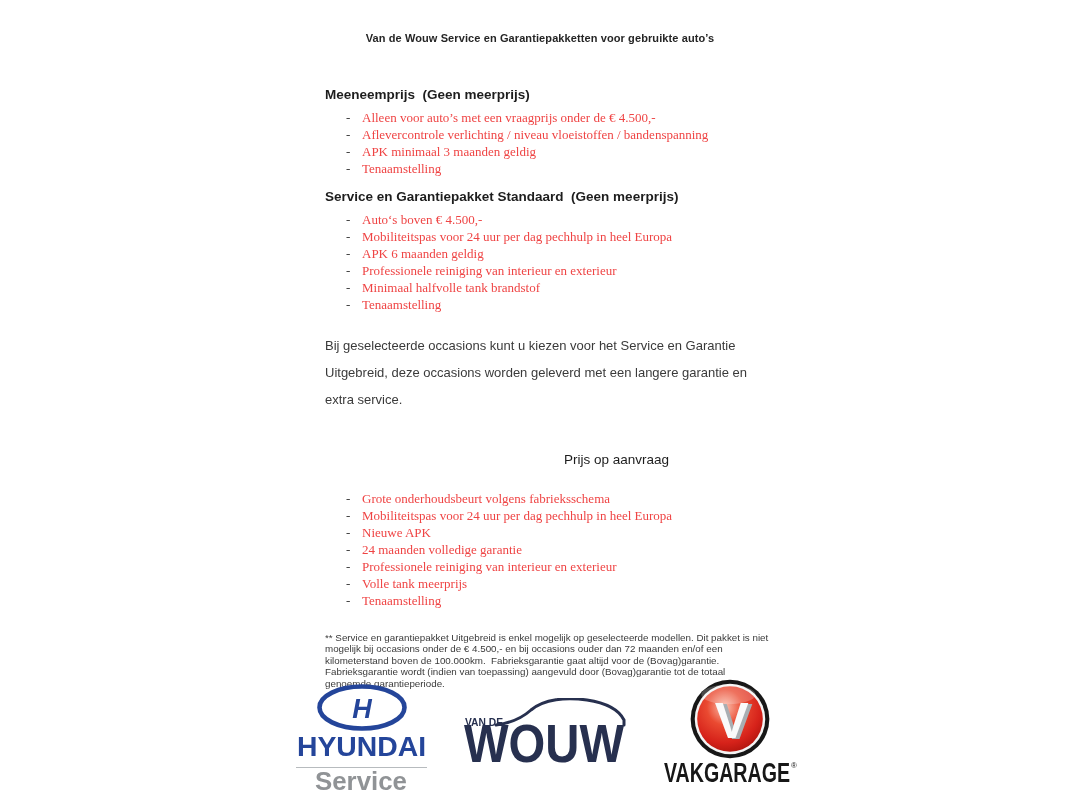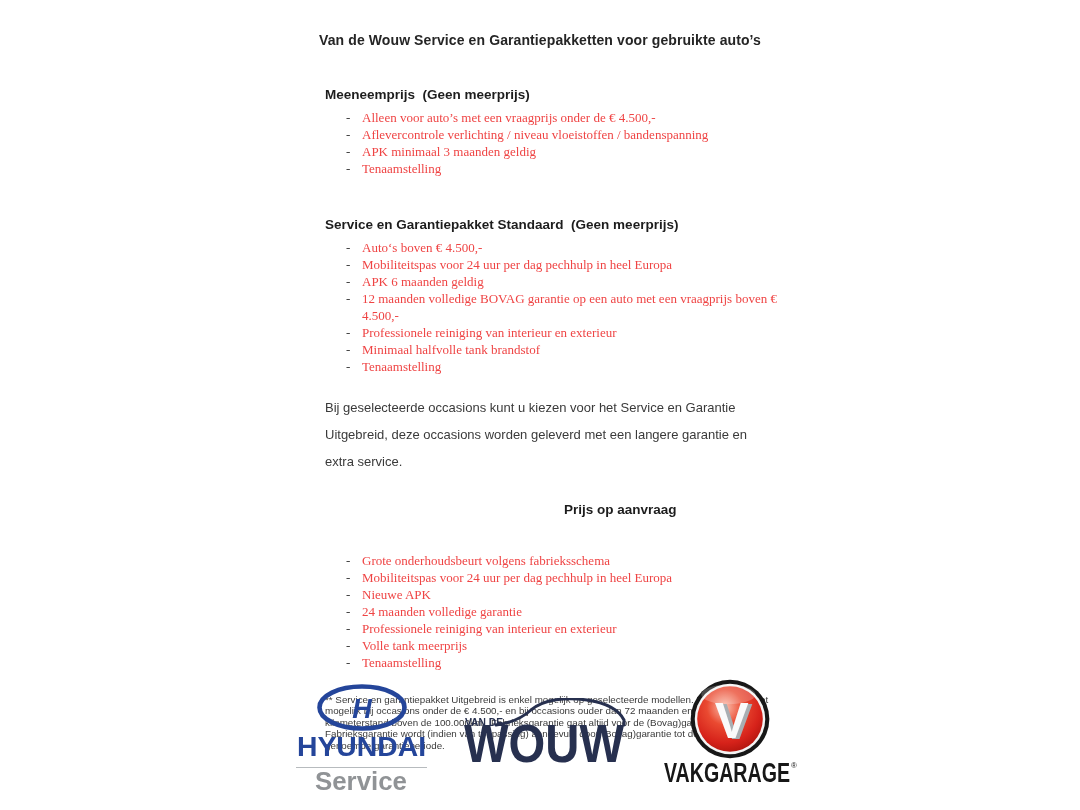--- a/index.html
+++ b/index.html
@@ -2,38 +2,38 @@
 <html><head>
 <meta charset="utf-8">
 <style>
   html,body{margin:0;padding:0;}
   body{
     width:1080px;height:810px;background:#ffffff;position:relative;
     font-family:"Liberation Sans",sans-serif;color:#3a3a3a;overflow:hidden;
   }
   .page-title{
     position:absolute;left:0;top:32px;width:1080px;text-align:center;
-    font-size:14px;font-weight:700;color:#252525;letter-spacing:.1px;
+    font-size:11px;font-weight:700;color:#252525;letter-spacing:.1px;
   }
   .content{
     position:absolute;left:325px;top:86px;width:452px;font-size:13px;
   }
   h2.sec-heading{
     font-size:13.5px;font-weight:700;color:#1d1d1d;margin:0;line-height:17px;
     white-space:pre-wrap;position:relative;
   }
   .price-note{
-    position:absolute;left:239px;top:0;font-weight:700;color:#1d1d1d;white-space:nowrap;
+    position:absolute;left:239px;top:12px;font-weight:400;color:#1d1d1d;white-space:nowrap;
   }
   ul.bullets{list-style:none;margin:6px 0 0 0;padding:0;}
   ul.bullets li{
     position:relative;padding-left:37px;line-height:17px;color:#ef4444;font-family:Liberation Serif, serif;
   }
   ul.bullets li::before{content:"-";position:absolute;left:21px;top:0;color:#3a3a3a;}
-  .sec-standaard{margin-top:39px;}
+  .sec-standaard{margin-top:11px;}
   .intro-note{margin:19px 0 0 0;line-height:27px;width:450px;}
   .sec-uitgebreid{margin-top:26px;}
   .sec-uitgebreid ul.bullets{margin-top:0;}
   .footnote{
     margin:23px 0 0 0;font-size:9.8px;line-height:11.4px;width:446px;
     color:#3a3a3a;white-space:pre-wrap;
   }
   .logo-block{position:absolute;text-align:center;}
   .hyundai-logo{left:295px;top:683px;width:133px;text-align:center;}
   .hyundai-logo .oval{display:block;margin:0 auto 3px auto;}
@@ -59,21 +59,20 @@
       <li>Tenaamstelling</li>
     </ul>
   </section>
 
   <section class="sec-standaard">
     <h2 class="sec-heading">Service en Garantiepakket Standaard  (Geen meerprijs)</h2>
     <ul class="bullets">
       <li>Auto‘s boven € 4.500,-</li>
       <li>Mobiliteitspas voor 24 uur per dag pechhulp in heel Europa</li>
       <li>APK 6 maanden geldig</li>
-      <li>12 maanden volledige BOVAG garantie op een auto met een vraagprijs boven € 4.500,-</li>
       <li>Professionele reiniging van interieur en exterieur</li>
       <li>Minimaal halfvolle tank brandstof</li>
       <li>Tenaamstelling</li>
     </ul>
   </section>
 
   <p class="intro-note">Bij geselecteerde occasions kunt u kiezen voor het Service en Garantie Uitgebreid, deze occasions worden geleverd met een langere garantie en extra service.</p>
 
   <section class="sec-uitgebreid">
     <h2 class="sec-heading">

